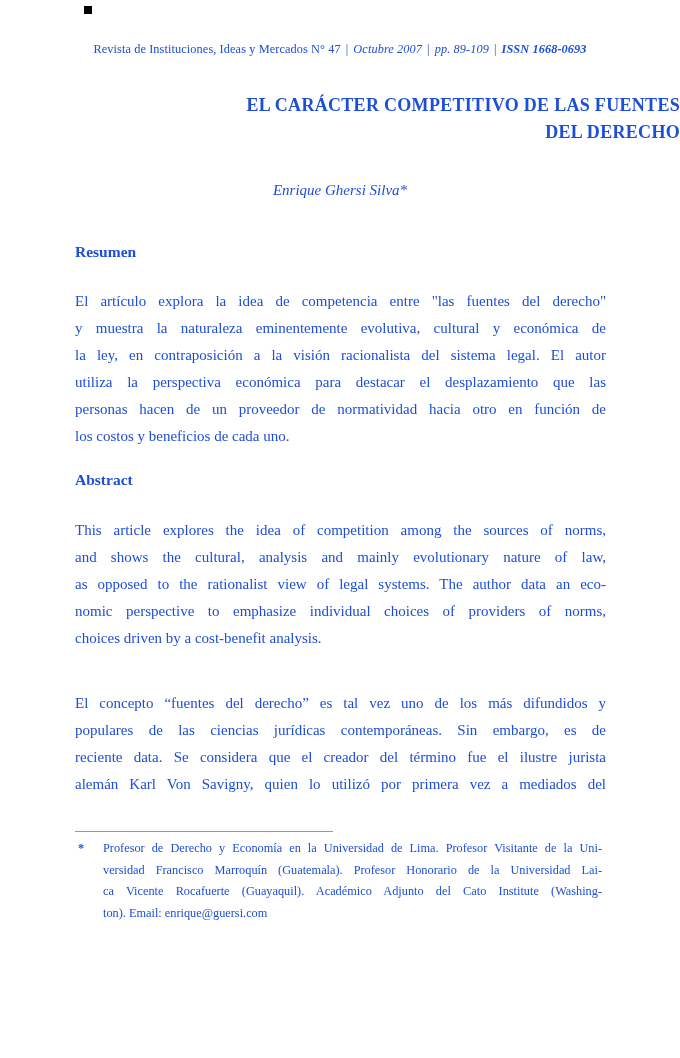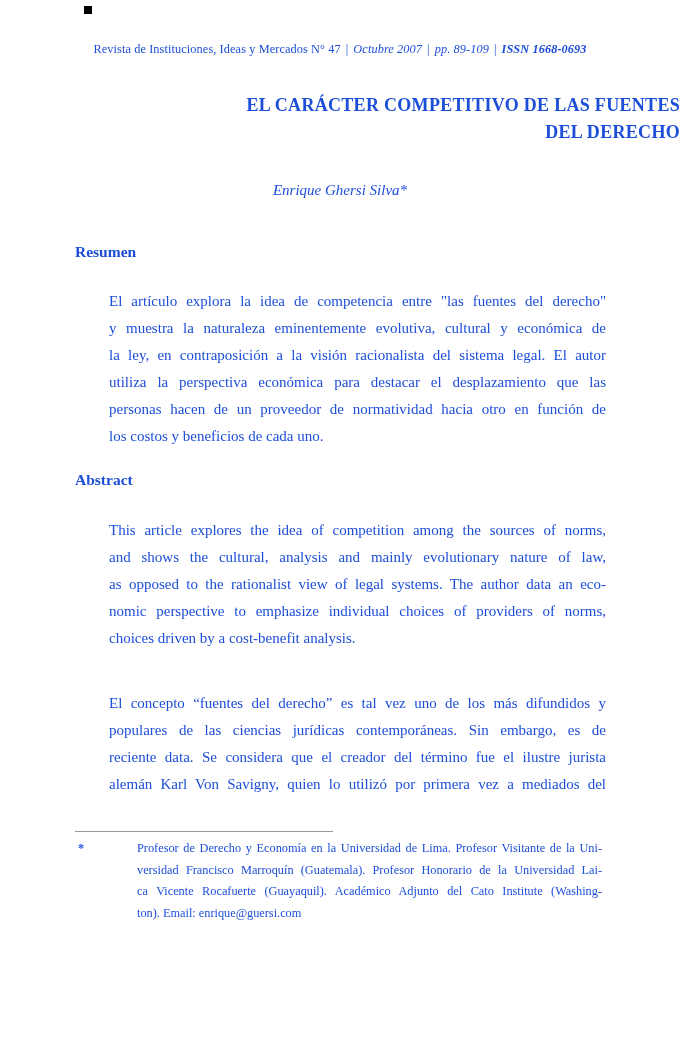--- a/index.html
+++ b/index.html
@@ -79,21 +79,20 @@
     font-size: 15px;
     line-height: 27px;
   }
   .resumen-p { top: 288px; }
   .abstract-p { top: 517px; }
   .body-p { top: 690px; }
   .tline {
     white-space: nowrap;
     text-align: justify;
     text-align-last: justify;
-    margin-left: 34px;
   }
   .tline-last {
     text-align-last: left;
   }
   .footnote-rule {
     position: absolute;
     left: 75px;
     top: 831px;
     width: 258px;
     height: 1px;

